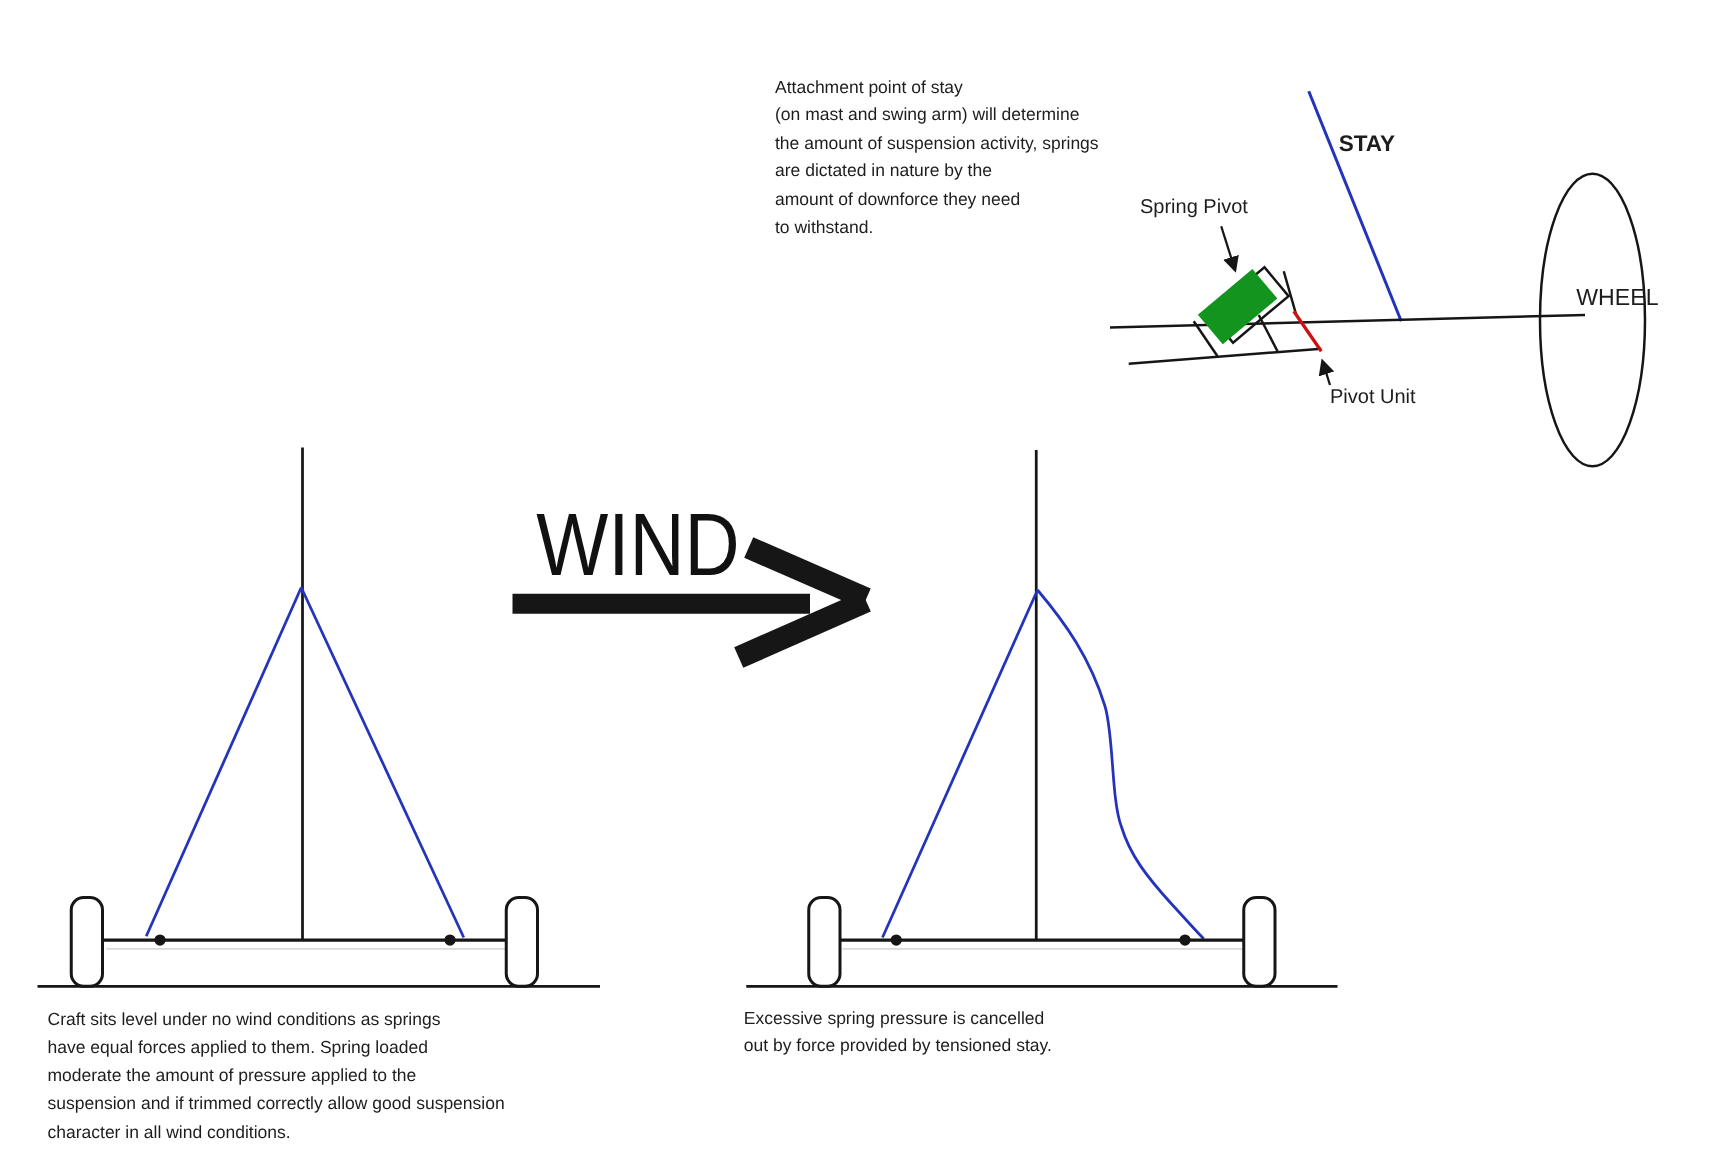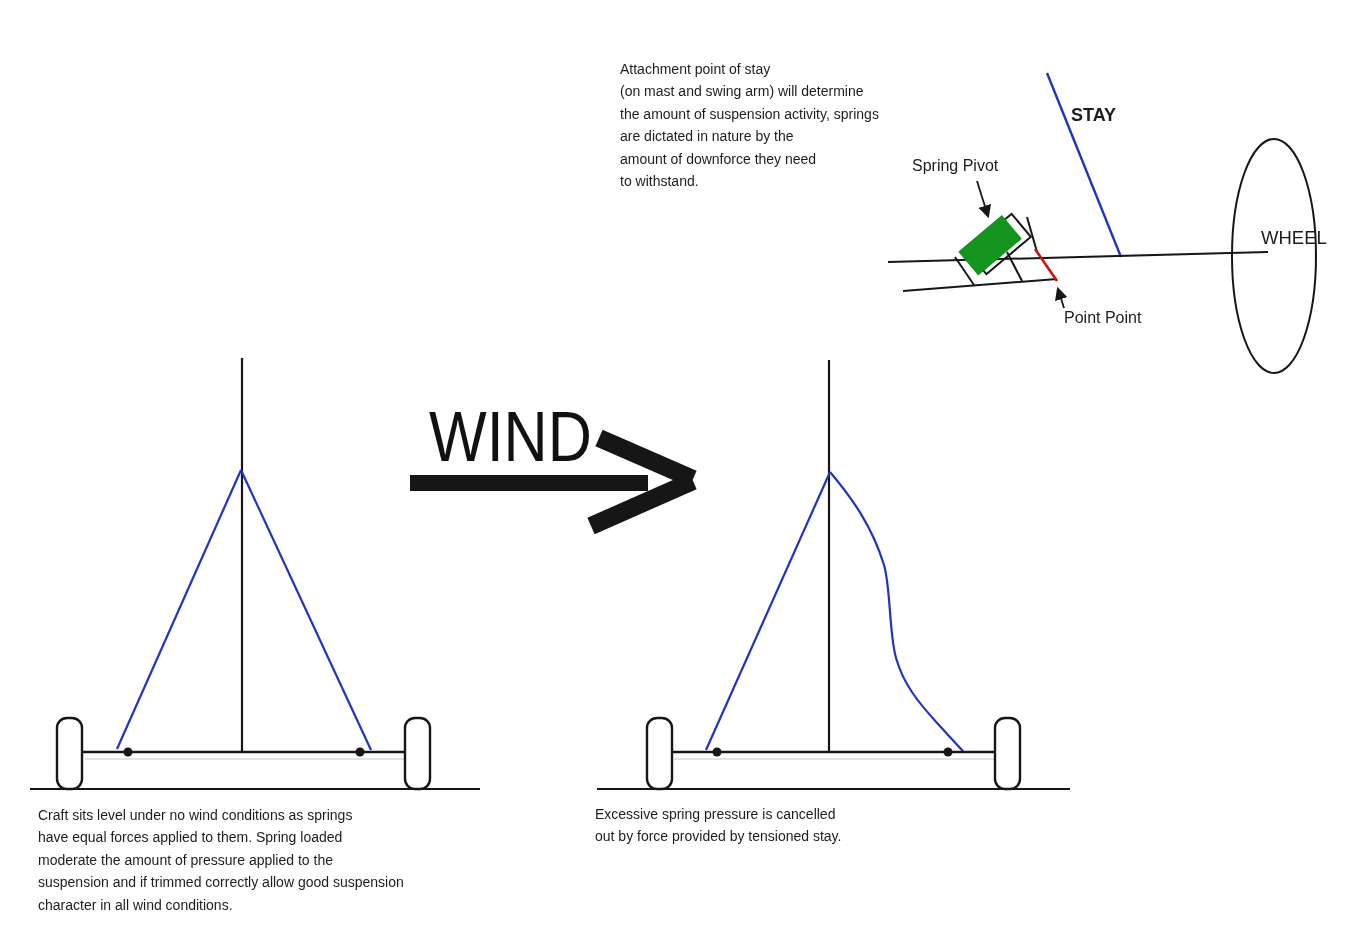--- a/index.html
+++ b/index.html
@@ -99,21 +99,21 @@
 are dictated in nature by the
 amount of downforce they need
 to withstand.</div>
 
   <div class="lbl" style="left:912px;top:157px;">Spring Pivot</div>
 
   <div class="lbl" style="left:1071px;top:105px;font-size:18px;font-weight:bold;">STAY</div>
 
   <div class="lbl" style="left:1261px;top:227px;font-size:18.5px;">WHEEL</div>
 
-  <div class="lbl" style="left:1064px;top:309px;">Point Point</div>
+  <div class="lbl" style="left:1064px;top:309px;">Pivot Unit</div>
 
   <div class="wind">WIND</div>
 
   <div class="txt" style="left:38px;top:804px;width:510px;">Craft sits level under no wind conditions as springs
 have equal forces applied to them. Spring loaded
 moderate the amount of pressure applied to the
 suspension and if trimmed correctly allow good suspension
 character in all wind conditions.</div>
 
   <div class="txt" style="left:595px;top:803px;width:420px;">Excessive spring pressure is cancelled

